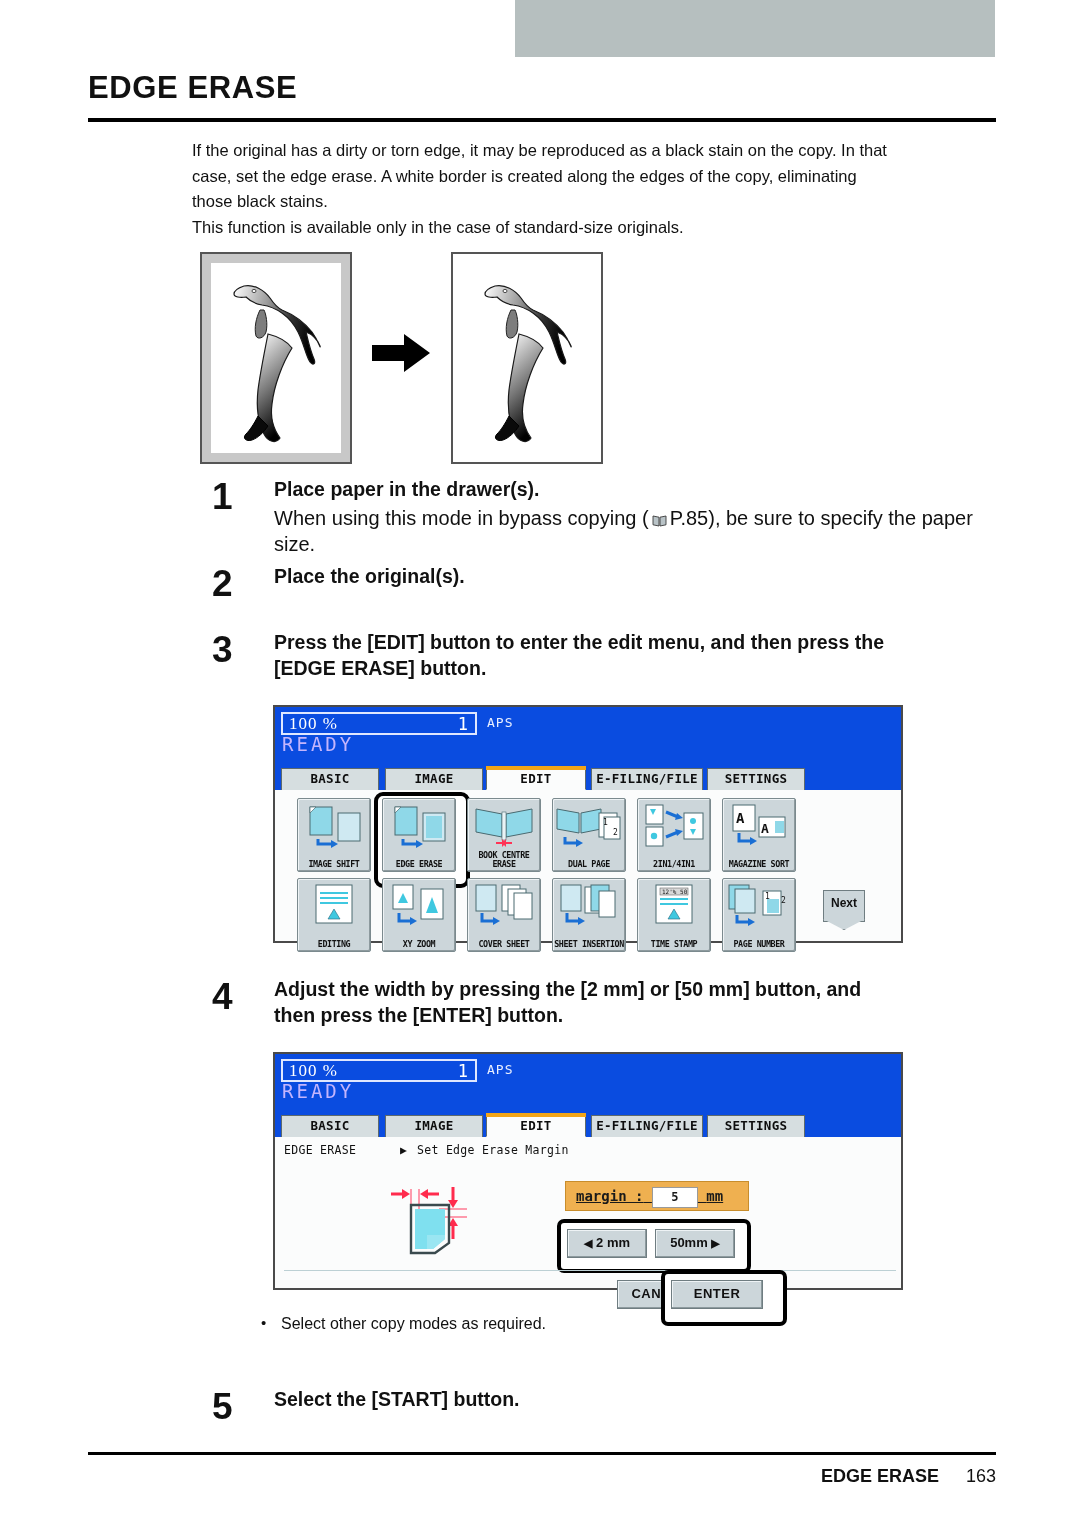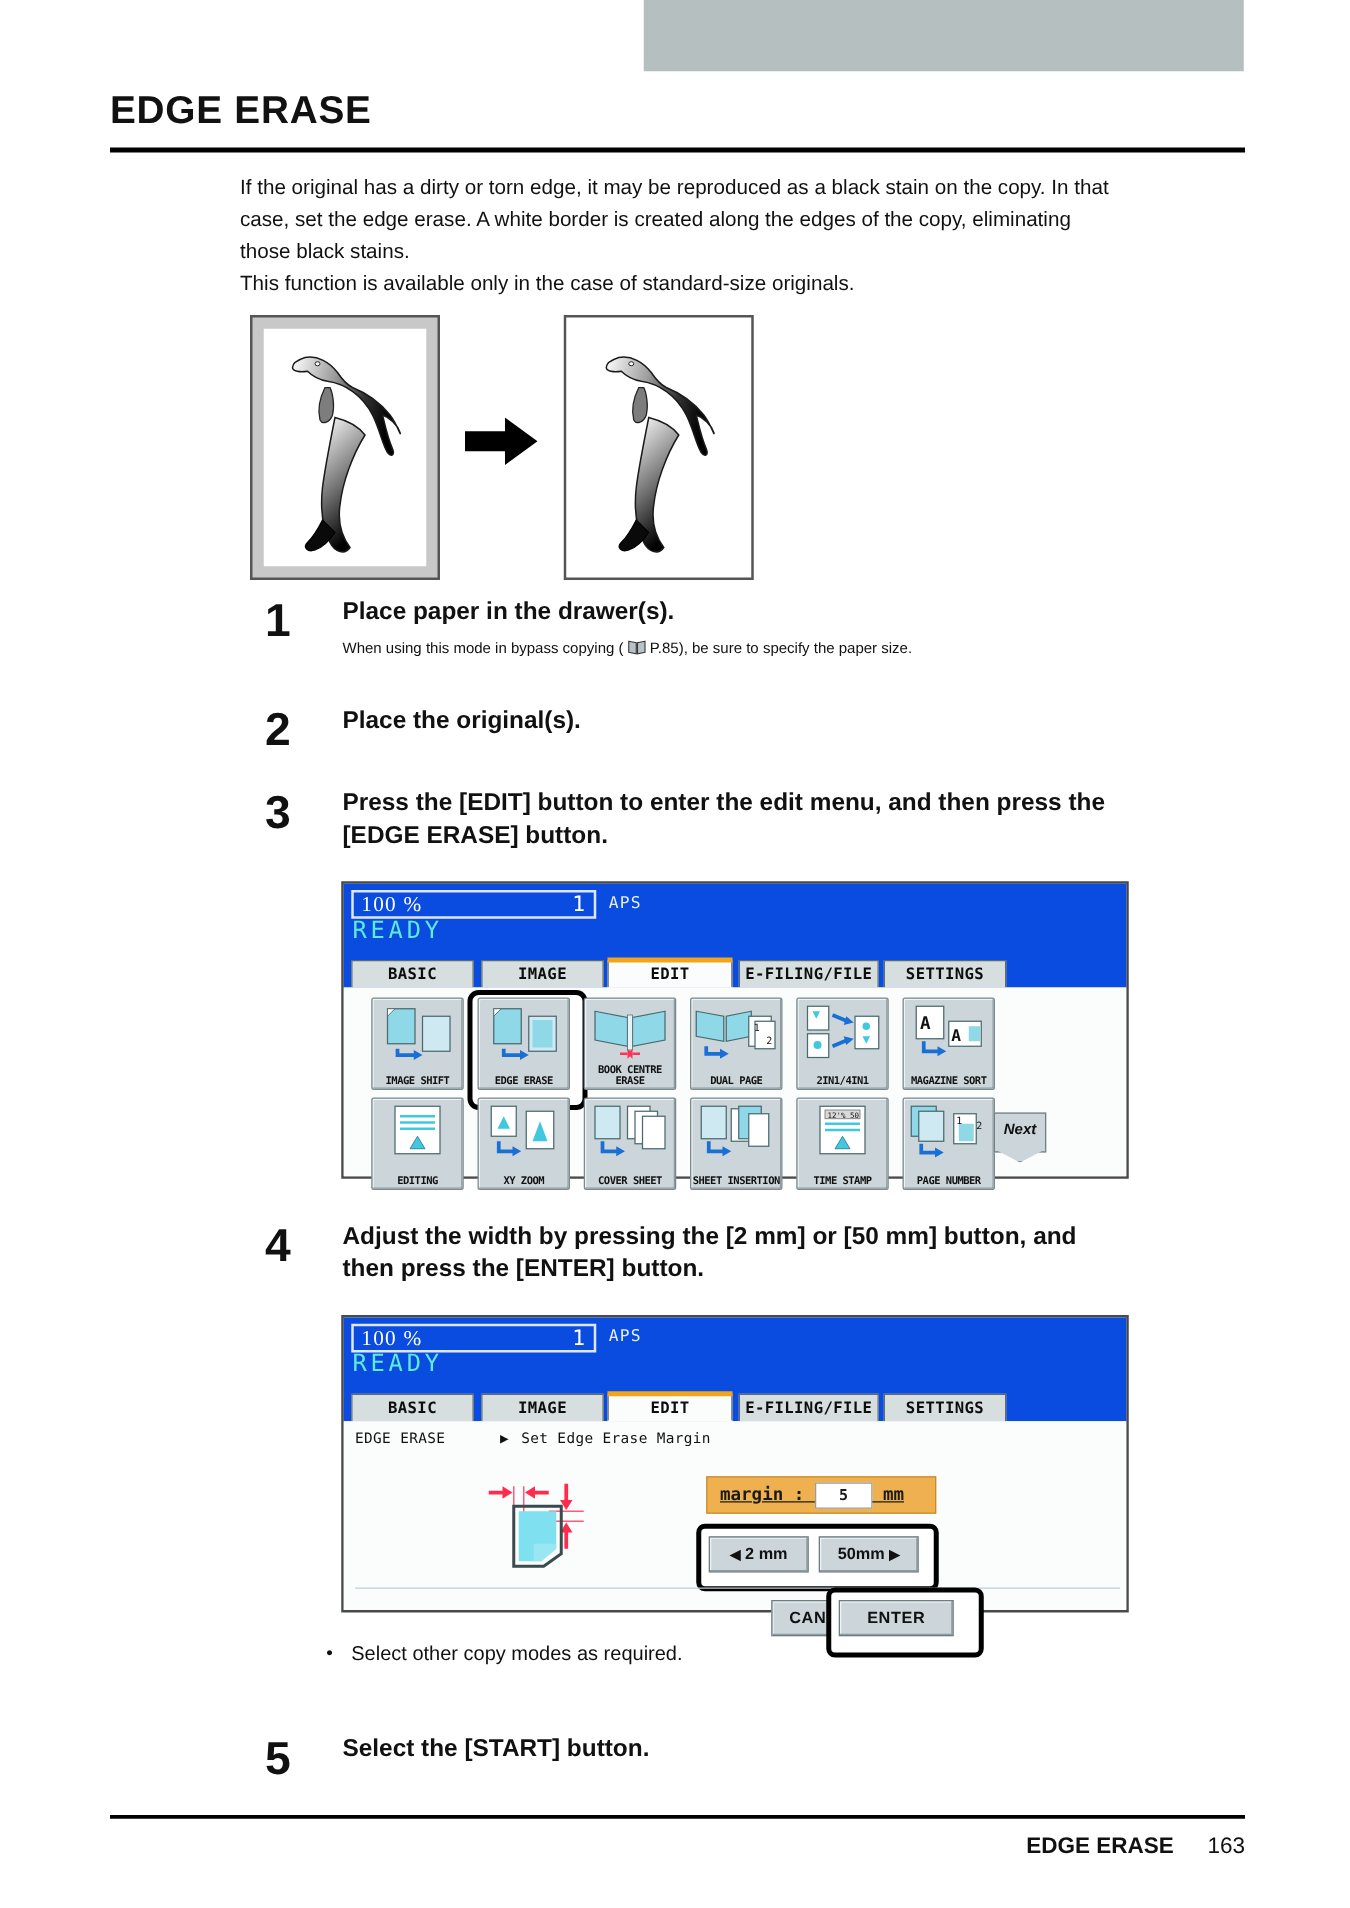--- a/index.html
+++ b/index.html
@@ -29,42 +29,42 @@
   .doc-a .inner{width:100%;height:100%;background:#fff;position:relative;overflow:hidden;}
   .doc-b{width:130px;height:190px;border:2px solid #555;background:#fff;padding:9px;box-sizing:content-box;}
   .doc-b .inner{width:100%;height:100%;background:#fff;position:relative;overflow:hidden;}
   .arrow-big{display:inline-block;vertical-align:top;margin:82px 16px 0 16px;}
   .dolphin{position:absolute;left:50%;top:50%;transform:translate(-50%,-50%);}
 
   
   .step{position:absolute;}
   .step-num{position:absolute;left:0;top:0;font-size:37px;font-weight:bold;font-family:"Liberation Sans",sans-serif;}
   .step-head{font-size:19.5px;font-weight:bold;line-height:26px;}
-  .step-sub{font-size:12px;line-height:24px;margin-top:4px;font-weight:normal;}
+  .step-sub{font-size:20px;line-height:24px;margin-top:4px;font-weight:normal;}
   .step-body{margin-left:62px;}
 
   .bullets{position:absolute;left:255px;top:1312px;font-size:16px;line-height:24px;}
   .bullets div{position:relative;padding-left:26px;margin-bottom:3px;}
   .bullets div:before{content:"\2022";position:absolute;left:6px;top:-1px;font-size:15px;}
 
   
   .foot-rule{position:absolute;left:88px;top:1452px;width:908px;height:3px;background:#000;}
   .footer{position:absolute;right:84px;top:1466px;font-size:18px;font-weight:bold;}
   .footer .pg{font-weight:normal;margin-left:22px;font-size:18px;}
 
   
   .panel{position:absolute;border:2px solid #4a4a4a;background:#fdfefe;box-sizing:border-box;
          font-family:"DejaVu Sans Mono", monospace;}
   .panel-blue{background:#0a4ce0;position:relative;}
   .ratio-bar{position:absolute;left:6px;top:5px;width:196px;height:23px;border:2px solid #dfe7ff;
              box-sizing:border-box;color:#fff;}
   .ratio-bar .pct{position:absolute;left:6px;top:0px;font-size:17px;letter-spacing:1px;font-family:Liberation Serif, serif;}
   .ratio-bar .cnt{position:absolute;right:7px;top:0px;font-size:17px;}
   .aps{position:absolute;left:212px;top:8px;color:#e8eeff;font-size:13px;letter-spacing:1px;}
-  .ready{position:absolute;left:7px;top:26px;color:#5eead4;font-size:19px;letter-spacing:3px;}
+  .ready{position:absolute;left:7px;top:26px;color:#c4b5fd;font-size:19px;letter-spacing:3px;}
 
   .tabs{position:absolute;left:0;bottom:0;width:100%;height:24px;}
   .tab{position:absolute;bottom:0;height:22px;background:#d6dee0;border:1px solid #5d6a6c;
        border-bottom:none;box-sizing:border-box;text-align:center;font-size:12.5px;font-weight:bold;
        color:#0d0d0d;line-height:20px;letter-spacing:.3px;}
   .tab.active{background:#fbfcfc;border-bottom:1px solid #fbfcfc;}
   .tab.active:before{content:"";position:absolute;left:-1px;right:-1px;top:-3px;height:4px;background:#f2a518;}
 
   .panel-body{position:absolute;left:0;right:0;bottom:0;background:#fbfcfc;}
 
@@ -400,21 +400,21 @@
             <rect x="44" y="16" width="12" height="14" fill="#8fd8e8"></rect>
             <text x="42" y="16" font-size="8" fill="#111" font-family="monospace">1</text>
             <text x="58" y="20" font-size="8" fill="#111" font-family="monospace">2</text>
             <path d="M14 32 L14 39 L26 39" fill="none" stroke="#1a6fd4" stroke-width="3"></path>
             <polygon points="25,35 32,39 25,43" fill="#1a6fd4"></polygon>
           </svg>
         </div>
         <div class="cap">PAGE NUMBER</div>
       </div>
 
-      <div class="nextbtn" style="left:520px;top:100px;font-style:italic;">Next</div>
+      <div class="nextbtn" style="left:548px;top:100px;">Next</div>
     </div>
   </div>
 
   <div class="step" style="left:212px;top:976px;width:800px;">
     <div class="step-num">4</div>
     <div class="step-body">
       <div class="step-head">Adjust the width by pressing the [2 mm] or [50 mm] button, and</div>
       <div class="step-head">then press the [ENTER] button.</div>
     </div>
   </div>

